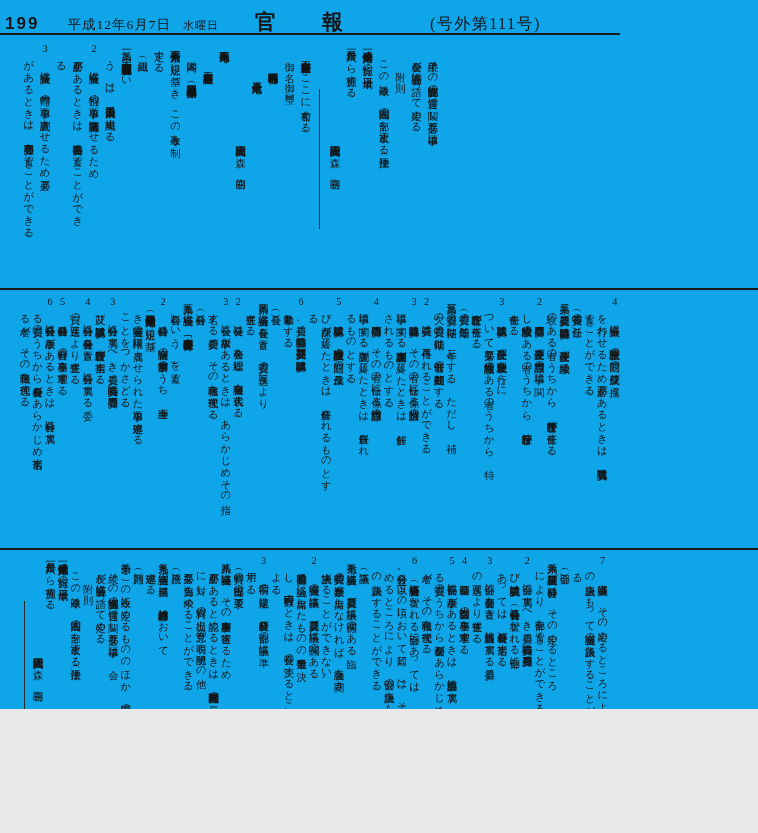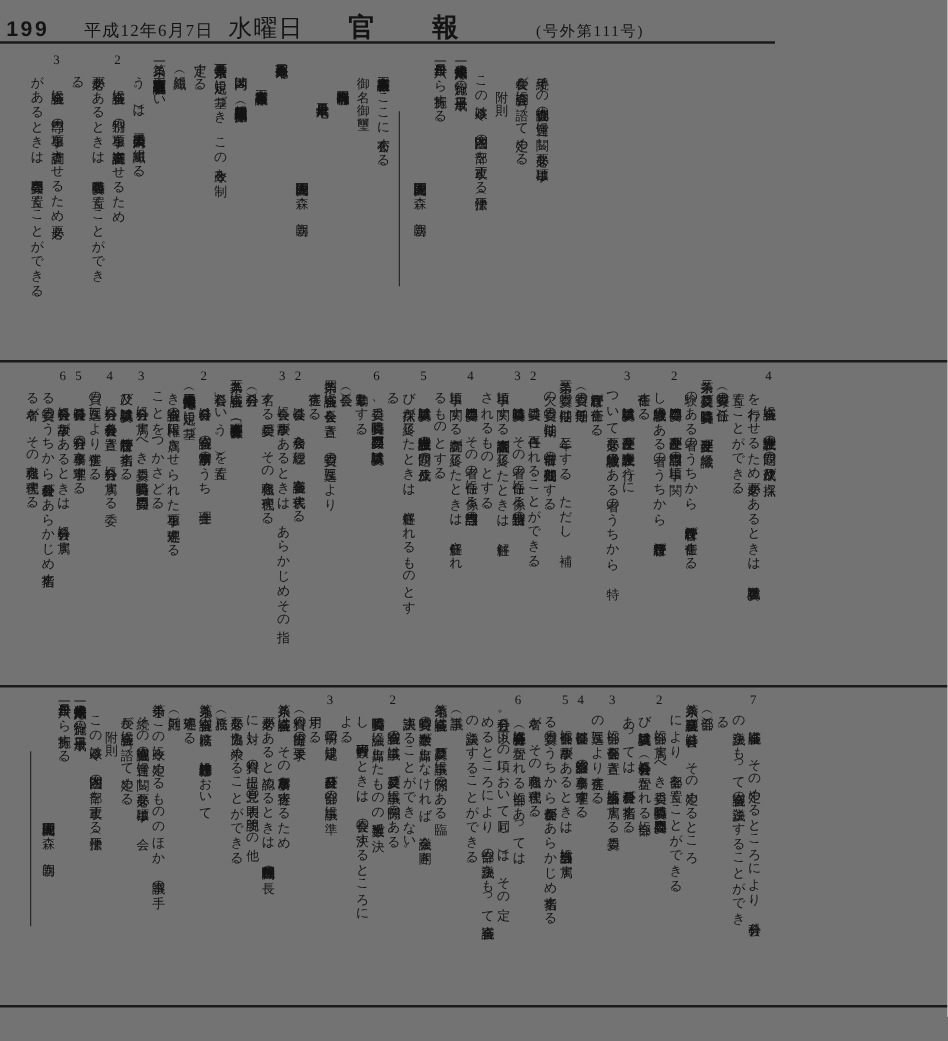--- a/index.html
+++ b/index.html
@@ -1,39 +1,39 @@
 <!DOCTYPE html>
 <html lang="ja"><head>
 <meta charset="utf-8">
 <style>
   html,body { margin:0; padding:0; background:#e8e8e8; }
   .page {
     position:relative;
-    width:758px; height:833px;
+    width:758px; height:709px;
     margin:0 auto;
-    background:#737373;
+    background:#0ea5e9;
     color:#141414;
     font-family:"Liberation Serif","DejaVu Serif",serif;
     overflow:hidden;
   }
   
   .masthead {
     display:flex; align-items:baseline;
     height:33px; box-sizing:border-box;
     padding:8px 6px 0 5px;
     white-space:nowrap;
   }
   .pageno {
     font-family:"Liberation Sans","DejaVu Sans",sans-serif;
     font-size:17px; font-weight:600; letter-spacing:2px;
   }
   .mdate  { margin-left:28px; font-size:13.5px; letter-spacing:1px; }
-  .mweek  { margin-left:12px; font-size:19px; letter-spacing:1px; }
+  .mweek  { margin-left:12px; font-size:11px; letter-spacing:1px; }
   .mtitle { margin-left:36px; font-size:21px; font-weight:600; letter-spacing:46px; }
-  .missue { margin-left:16px; font-size:12px; letter-spacing:1.5px; }
+  .missue { margin-left:41px; font-size:16px; letter-spacing:1.5px; }
   
   .hrule { height:2px; width:620px; background:#1b1b1b; }
   .brule { height:2px; width:100%;  background:#1b1b1b; }
   
   .band {
     writing-mode:vertical-rl;
     -webkit-writing-mode:vertical-rl;
     text-orientation:upright;
     box-sizing:border-box;
     overflow:hidden;

